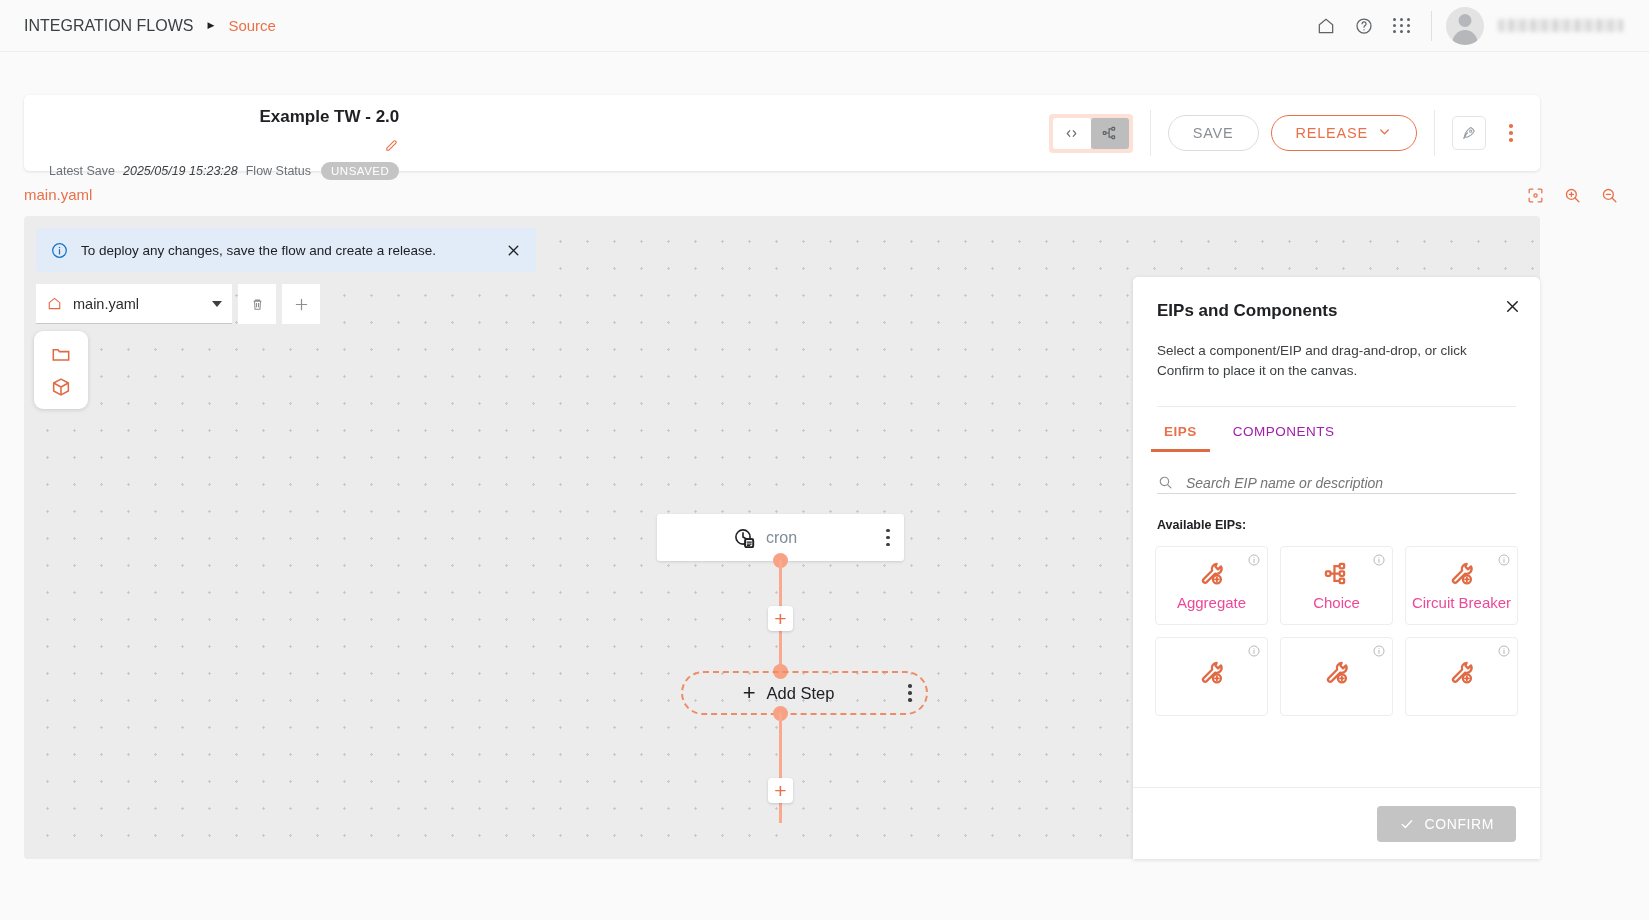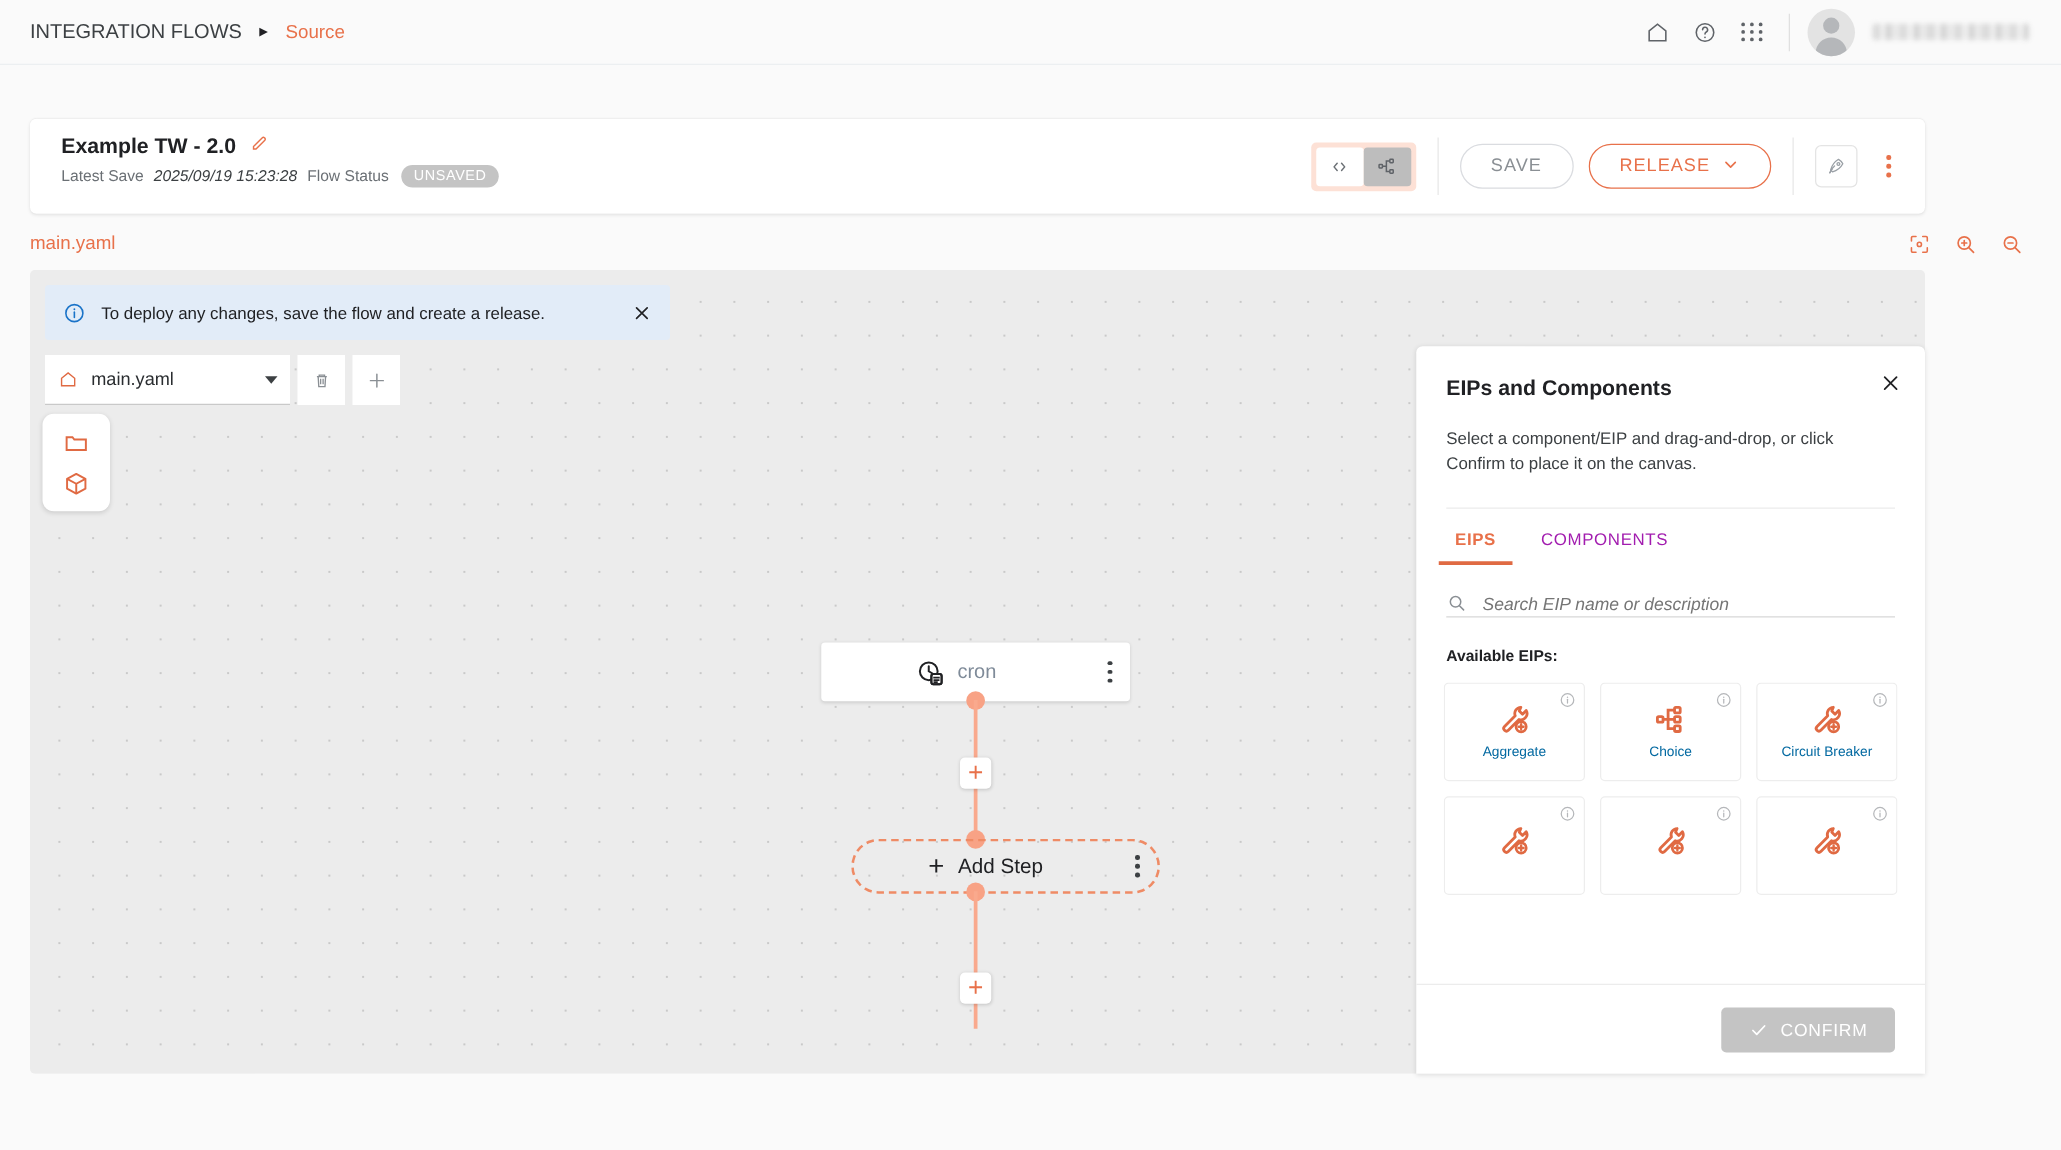--- a/index.html
+++ b/index.html
@@ -54,21 +54,21 @@
     opacity:.95;
   }
 
   
   .sheet {
     position:absolute; left:24px; top:95px; width:1516px; height:76px;
     background:#fff; border-radius:5px;
     box-shadow: 0 1px 3px rgba(0,0,0,.10), 0 0 1px rgba(0,0,0,.05);
   }
   .flow-title-wrap { position:absolute; left:25px; top:12px; }
-  .flow-title-row { display:flex; align-items:flex-end; gap:11px; }
+  .flow-title-row { display:flex; align-items:flex-end; gap:11px;flex-direction:column; }
   .flow-title { font-size:17px; font-weight:bold; color:#202124; }
   .pencil { color:#e8714a; }
   .flow-meta { margin-top:5px; display:flex; align-items:center; gap:8px; font-size:12.5px; color:#6b7075; }
   .flow-meta .mval { font-style:italic; color:#3c4043; }
   .badge-unsaved {
     background:#c4c4c4; color:#fff; font-size:11.5px; letter-spacing:.5px;
     padding:3px 10px; border-radius:11px; margin-left:2px;
   }
 
   .sheet-actions {
@@ -212,21 +212,21 @@
   .avail { margin:24px 24px 0 24px; font-size:12.5px; font-weight:bold; color:#202124; }
   .eipgrid {
     margin:14px 22px 0 22px; display:grid; grid-template-columns: repeat(3, 1fr); gap:12px;
     max-height:178px; overflow:hidden;
   }
   .eipcard {
     position:relative; height:79px; border:1px solid #ededed; border-radius:4px;
     background:#fff; display:flex; flex-direction:column; align-items:center;
     justify-content:center; gap:7px; cursor:pointer;
   }
-  .eipcard .elabel { font-size:11px; color:#0369a1; }
+  .eipcard .elabel { font-size:15px; color:#ec4899; }
   .eipcard .iic { position:absolute; right:6px; top:6px; color:#b5b7ba; display:flex; }
   .eipcard .eico { color:#e06a43; display:flex; }
   .rp-foot { position:absolute; left:0; right:0; bottom:0; height:72px; border-top:1px solid #ececec;
              display:flex; align-items:center; justify-content:flex-end; padding-right:24px; }
   .confirm {
     height:36px; padding:0 22px; border-radius:4px; background:#c4c4c4; color:#fff;
     display:flex; align-items:center; gap:9px; font-size:14px; letter-spacing:.6px; cursor:pointer;
   }
 </style>
 </head>
@@ -275,21 +275,21 @@
     <div class="flow-title-row">
       <span class="flow-title">Example TW - 2.0</span>
       <span class="pencil">
         <svg width="15" height="15" viewBox="0 0 24 24" fill="none" stroke="currentColor" stroke-width="1.8">
           <path d="M4.5 19.5h3.2L19 8.2a1.8 1.8 0 0 0 0-2.6l-.6-.6a1.8 1.8 0 0 0-2.6 0L4.5 16.3z"></path>
         </svg>
       </span>
     </div>
     <div class="flow-meta">
       <span>Latest Save</span>
-      <span class="mval">2025/09/19 15:23:28</span>
+      <span class="mval">2025/05/19 15:23:28</span>
       <span>Flow Status</span>
       <span class="badge-unsaved">UNSAVED</span>
     </div>
   </div>
 
   <div class="sheet-actions">
     <div class="viewtoggle">
       <div class="vt-btn light">
         <svg width="17" height="17" viewBox="0 0 24 24" fill="none" stroke="currentColor" stroke-width="1.7" stroke-linecap="round" stroke-linejoin="round">
           <path d="M9.5 8 6 12l3.5 4M14.5 8 18 12l-3.5 4"></path>

